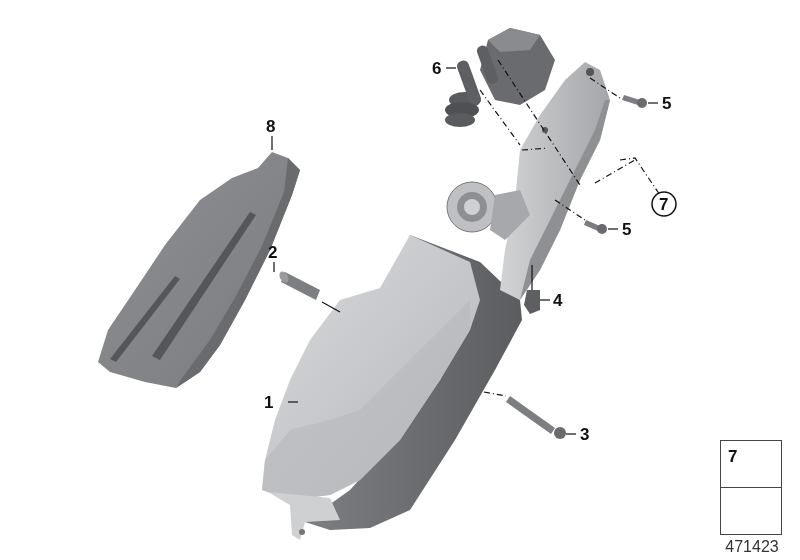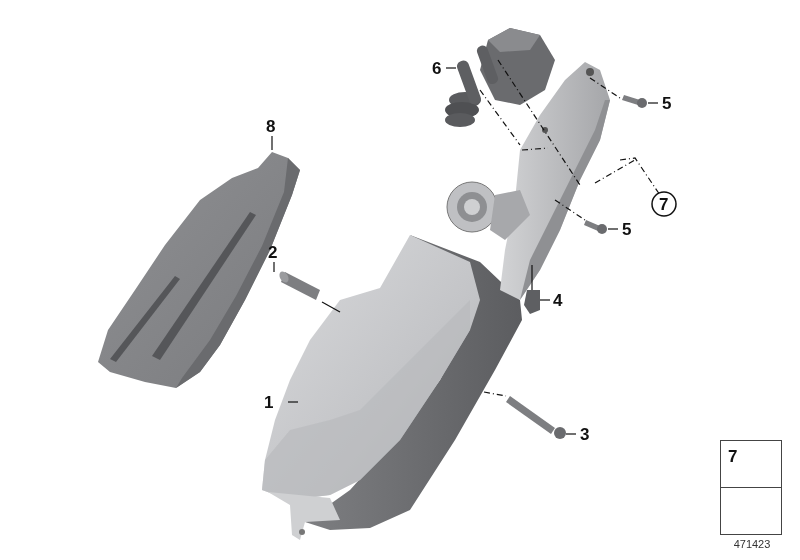--- a/index.html
+++ b/index.html
@@ -2,21 +2,21 @@
 <html><head>
 <meta charset="utf-8">
 <style>
   html, body { margin:0; padding:0; background:#ffffff; }
   body { width:800px; height:560px; position:relative; overflow:hidden; font-family:"Liberation Sans", sans-serif; }
   #canvas { position:absolute; left:0; top:0; width:800px; height:560px; }
   .label { position:absolute; font-family:"Liberation Sans", sans-serif; font-weight:bold; font-size:17px; color:#111; line-height:1; }
   .legend-box { position:absolute; left:720px; top:440px; width:60px; height:93px; border:1px solid #444; background:#fff; }
   .legend-top { position:absolute; left:0; top:0; width:60px; height:46px; border-bottom:1px solid #444; }
   .legend-num { position:absolute; left:7px; top:6px; font-weight:bold; font-size:17px; color:#111; }
-  .ref-code { position:absolute; left:722px; top:538px; width:60px; text-align:center; font-size:11px; color:#333; }
+  .ref-code { position:absolute; left:722px; top:538px; width:60px; text-align:center; font-size:16px; color:#333; }
 </style>
 </head>
 <body>
 
 <svg id="canvas" viewBox="0 0 800 560" xmlns="http://www.w3.org/2000/svg">
   <defs>
     <linearGradient id="gCover" x1="0" y1="0" x2="1" y2="1">
       <stop offset="0" stop-color="#d9dadc"></stop>
       <stop offset="0.6" stop-color="#c3c4c7"></stop>
       <stop offset="1" stop-color="#a9aaad"></stop>

